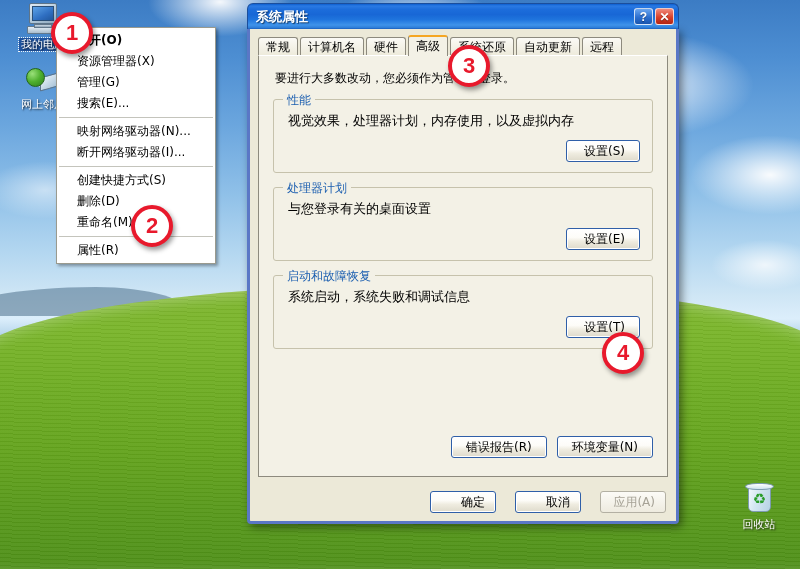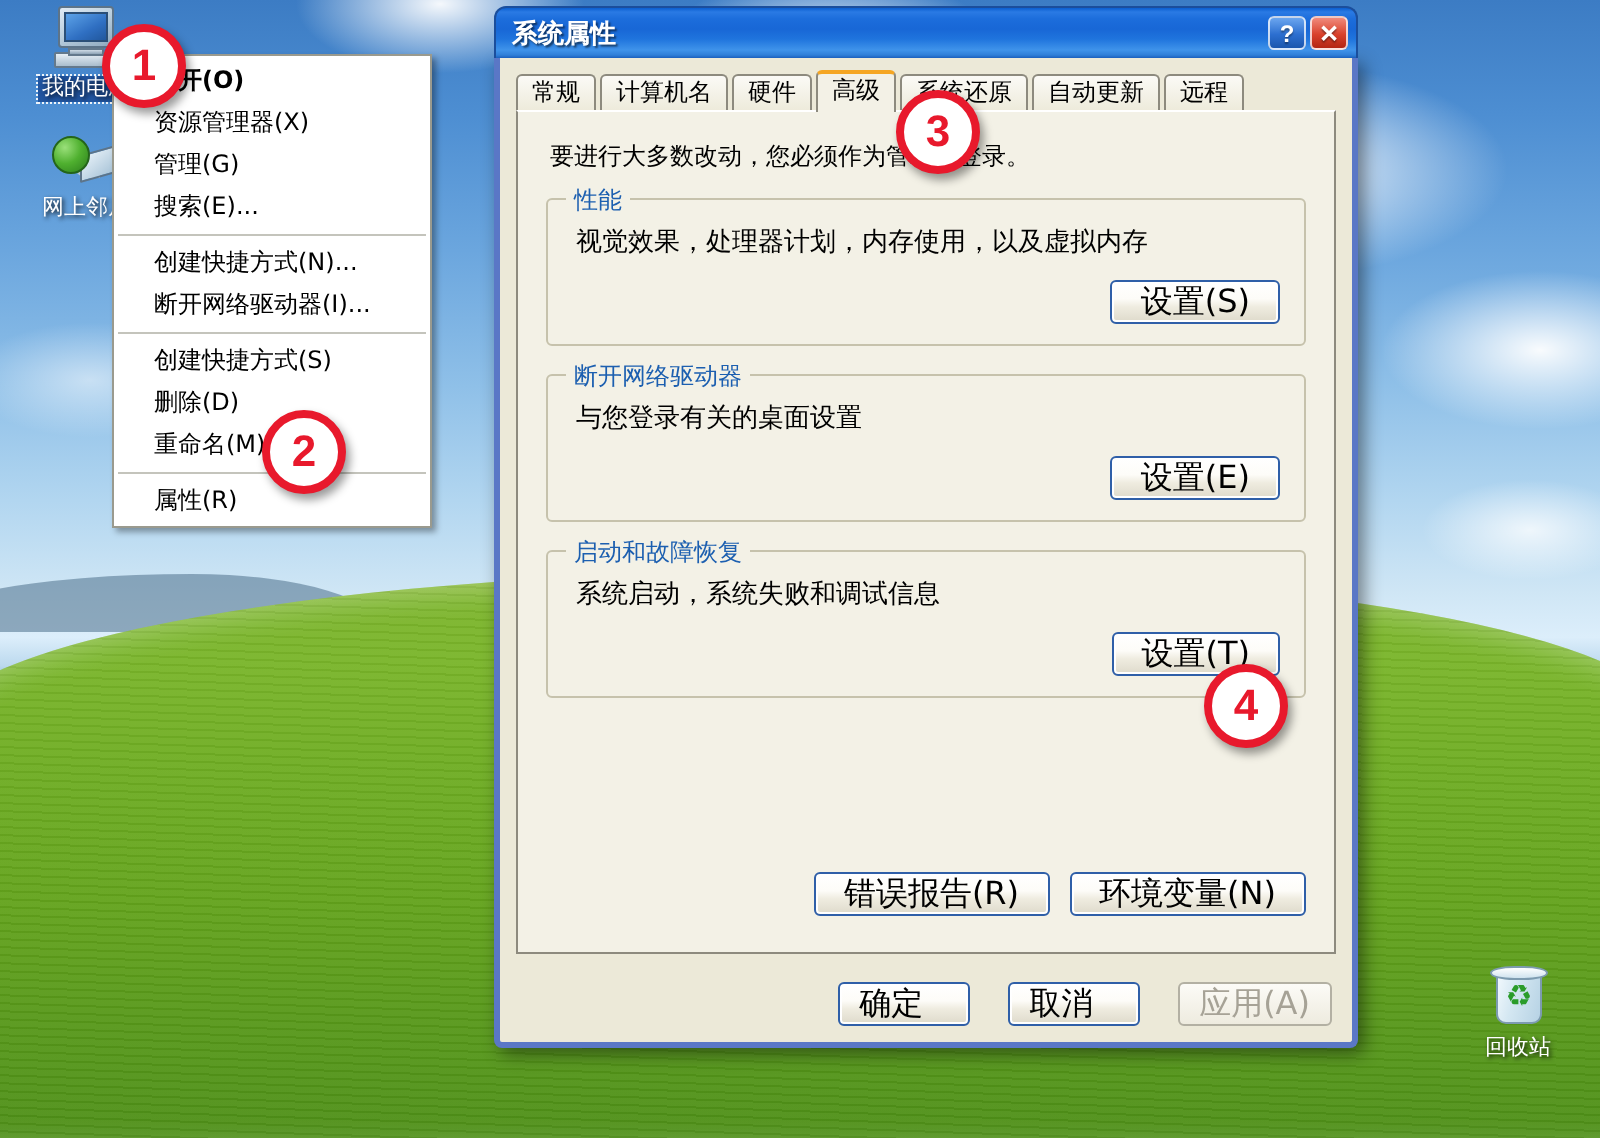--- a/index.html
+++ b/index.html
@@ -217,21 +217,21 @@
     display:flex; align-items:flex-end; gap:2px;
   }
   .tab {
     background: linear-gradient(to bottom,#fbfaf6,#ece9d8);
     border:1px solid #8d8a7e;
     border-bottom:none;
     border-radius:3px 3px 0 0;
     padding: 1px 7px 2px;
     font-size:12px; line-height:16px;
     cursor:pointer; white-space:nowrap;
-    font-family:Liberation Mono, monospace;
+    font-family:Liberation Serif, serif;
     position:relative; top:1px;text-align:center;
   }
   .tab.active {
     background: #f3f1e6;
     border-top: 2px solid #f5a623;
     padding-top: 1px;
     top:0; height:21px;
     z-index:3;
     font-weight:normal;
   }
@@ -260,23 +260,23 @@
     font-family:"DejaVu Sans","Liberation Sans",sans-serif;
   }
   .grp .desc { font-size:13px; margin: 0 0 10px 2px; font-family:Liberation Sans, sans-serif;}
   .grp .btnrow { display:flex; justify-content:flex-end; }
 
   .xpbtn {
     background: linear-gradient(to bottom,#ffffff 0%,#fdfcf8 42%,#efece0 62%,#dedacb 100%);
     border:1px solid #7c7a6d;
     border-radius:3px;
     padding: 2px 14px;
-    font-size:16px; line-height:16px;
+    font-size:12px; line-height:16px;
     min-width: 74px;
-    text-align:left;
+    text-align:right;
     cursor:pointer;
     font-family:"DejaVu Sans","Liberation Sans",sans-serif;
     color:#000;
   }
   .xpbtn.default { border:1px solid #2f5fa8; box-shadow: inset 0 0 0 1px #ffffff; }
   .xpbtn.disabled { color:#a6a296; border-color:#b3b0a3; cursor:default;
     background: linear-gradient(to bottom,#fcfbf7,#eeebdf); }
 
   #lowerbtns {
     position:absolute; left:14px; right:14px; bottom:18px;
@@ -347,21 +347,21 @@
     </span>
     <span class="label">回收站</span>
   </div>
 
   <div id="ctxmenu">
     <div class="mi bold">打开(O)</div>
     <div class="mi">资源管理器(X)</div>
     <div class="mi">管理(G)</div>
     <div class="mi">搜索(E)...</div>
     <div class="sep"></div>
-    <div class="mi">创建快捷方式(N)...</div>
+    <div class="mi">映射网络驱动器(N)...</div>
     <div class="mi">断开网络驱动器(I)...</div>
     <div class="sep"></div>
     <div class="mi">创建快捷方式(S)</div>
     <div class="mi">删除(D)</div>
     <div class="mi">重命名(M)</div>
     <div class="sep"></div>
     <div class="mi">属性(R)</div>
   </div>
 
   <div id="dlg">
@@ -391,21 +391,21 @@
 
         <div class="grp">
           <span class="legend">性能</span>
           <div class="desc">视觉效果，处理器计划，内存使用，以及虚拟内存</div>
           <div class="btnrow">
             <div class="xpbtn default">设置(S)</div>
           </div>
         </div>
 
         <div class="grp">
-          <span class="legend">断开网络驱动器</span>
+          <span class="legend">处理器计划</span>
           <div class="desc">与您登录有关的桌面设置</div>
           <div class="btnrow">
             <div class="xpbtn default">设置(E)</div>
           </div>
         </div>
 
         <div class="grp">
           <span class="legend">启动和故障恢复</span>
           <div class="desc">系统启动，系统失败和调试信息</div>
           <div class="btnrow">

